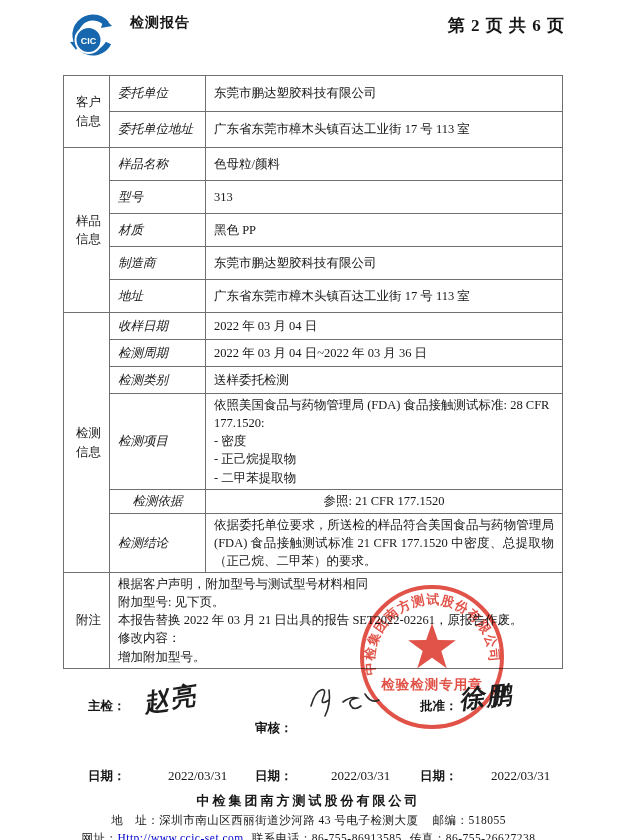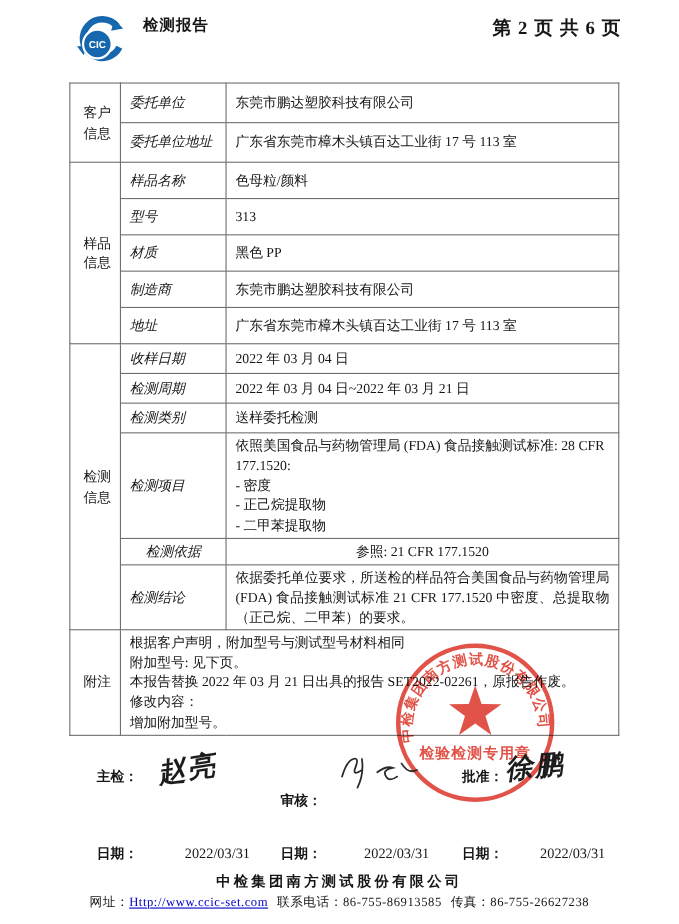--- a/index.html
+++ b/index.html
@@ -113,21 +113,21 @@
       </tr>
 
       <tr class="h27">
         <td class="group" rowspan="6">检测
 信息</td>
         <td class="flabel">收样日期</td>
         <td class="fvalue">2022 年 03 月 04 日</td>
       </tr>
       <tr class="h27">
         <td class="flabel">检测周期</td>
-        <td class="fvalue">2022 年 03 月 04 日~2022 年 03 月 21 日</td>
+        <td class="fvalue">2022 年 03 月 04 日~2022 年 03 月 36 日</td>
       </tr>
       <tr class="h27">
         <td class="flabel">检测类别</td>
         <td class="fvalue">送样委托检测</td>
       </tr>
       <tr>
         <td class="flabel">检测项目</td>
         <td class="fvalue pre">依照美国食品与药物管理局 (FDA) 食品接触测试标准: 28 CFR 177.1520:
 - 密度
 - 正己烷提取物
@@ -180,16 +180,17 @@
     <span class="slabel" style="left:25px; top:96px;">日期：</span>
     <span class="sdate" style="left:105px; top:96px;">2022/03/31</span>
     <span class="slabel" style="left:192px; top:96px;">日期：</span>
     <span class="sdate" style="left:268px; top:96px;">2022/03/31</span>
     <span class="slabel" style="left:357px; top:96px;">日期：</span>
     <span class="sdate" style="left:428px; top:96px;">2022/03/31</span>
   </div>
 
   <div class="footer">
     <div class="f-company">中检集团南方测试股份有限公司</div>
+    <div class="f-line"><span>地　址：</span><span>深圳市南山区西丽街道沙河路 43 号电子检测大厦</span><span class="sp"></span><span>邮编：</span><span>518055</span></div>
     <div class="f-line"><span>网址：</span><a class="f-link" href="#">Http://www.ccic-set.com</a><span class="sp" style="width:8px"></span><span>联系电话：</span><span>86-755-86913585</span><span class="sp" style="width:8px"></span><span>传真：</span><span>86-755-26627238</span></div>
   </div>
 
 </div>
 
 </body></html>

